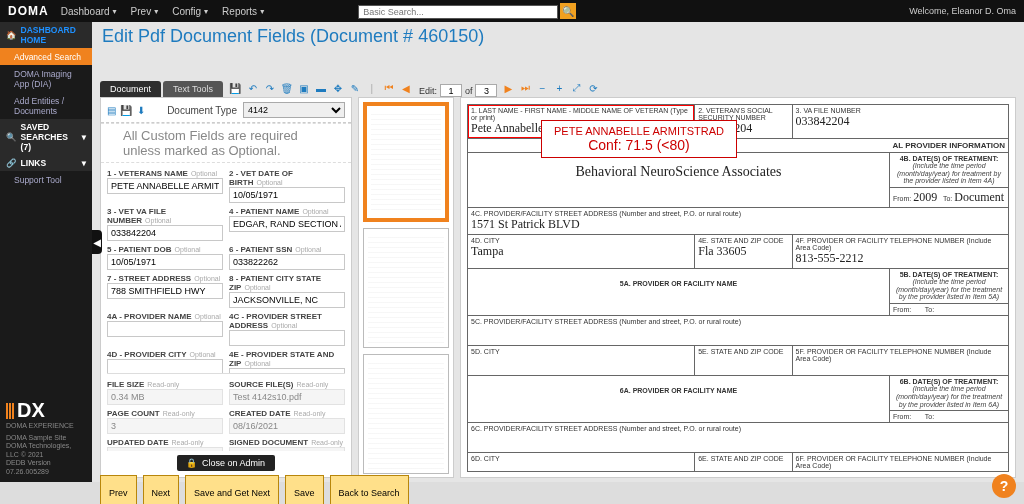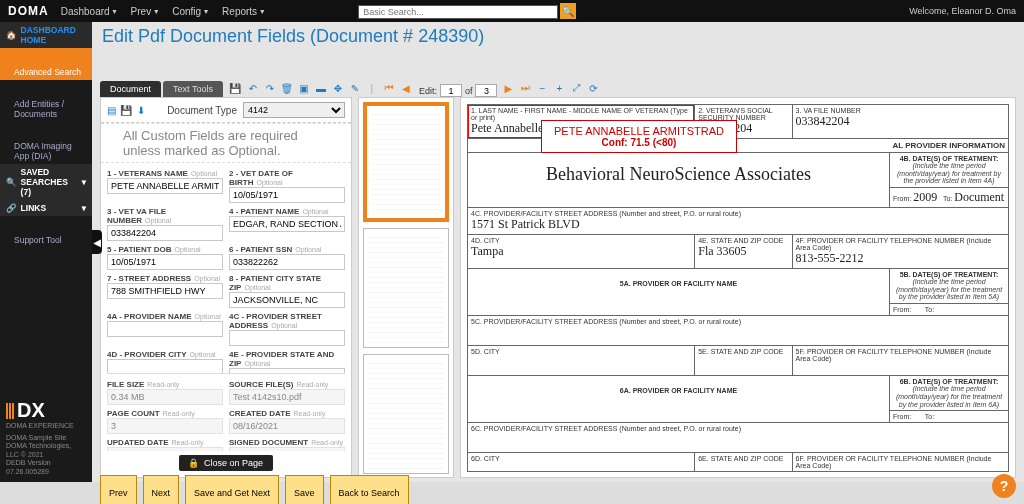--- a/index.html
+++ b/index.html
@@ -14,21 +14,21 @@
   .topnav .search-wrap { margin-left:80px; display:flex; align-items:flex-end; }
   .topnav input.search { width:200px; height:14px; border:1px solid #555; background:#fff; color:#333; font-size:9px; padding:0 4px; }
   .topnav .search-btn { width:16px; height:16px; background:#f0a020; display:flex; align-items:center; justify-content:center; margin-left:2px; font-size:10px; color:#111; }
   .topnav .welcome { margin-left:auto; color:#ccc; font-size:9px; }
 
   
   .body { flex:1; display:flex; min-height:0; }
   .sidebar { width:92px; background:#1a1a1a; color:#ddd; display:flex; flex-direction:column; font-size:8.5px; }
   .sidebar .group-head { background:#2a2a2a; color:#fff; padding:3px 6px; font-weight:bold; display:flex; align-items:center; gap:4px; }
   .sidebar .group-head.home { color:#1e90ff; }
-  .sidebar .item { padding:19px 6px 3px 14px; cursor:pointer; color:#aac; }
+  .sidebar .item { padding:4px 6px 3px 14px; cursor:pointer; color:#aac; }
   .sidebar .item.active { background:#f0821e; color:#fff; }
   .sidebar .spacer { flex:1; }
   .sidebar .brand { padding:6px; }
   .sidebar .brand .dx { font-size:20px; font-weight:bold; color:#fff; }
   .sidebar .brand .dx .bars { display:inline-block; margin-right:2px; }
   .sidebar .brand .dx .bars i { display:inline-block; width:2px; height:16px; background:#f0821e; margin-right:1px; vertical-align:middle; }
   .sidebar .brand-sub { font-size:7px; color:#888; line-height:1.2; }
 
   .main { flex:1; display:flex; flex-direction:column; background:#e5e5e5; min-width:0; }
   .page-title { color:#1e7bbf; font-size:18px; font-weight:300; padding:4px 10px 2px; }
@@ -71,21 +71,21 @@
 
   
   .viewer { flex:1; background:#fff; border:1px solid #ccc; overflow:auto; position:relative; }
   .form-page { padding:6px; }
   table.form { width:100%; border-collapse:collapse; font-size:8px; table-layout:fixed; }
   table.form td { border:1px solid #666; padding:2px 3px; vertical-align:top; position:relative; }
   .cap { font-size:7px; color:#333; display:block; }
   .hand { font-family:'Comic Sans MS','Segoe Script',cursive; font-size:12px; color:#222; white-space:nowrap; overflow:hidden; }
   .ocr-hi { position:absolute; left:0; top:0; right:0; height:100%; border:1px solid red; pointer-events:none; }
   .ocr-popup { position:absolute; top:22px; left:80px; border:1px solid #c00; background:#fff; color:#c00; font-size:11px; padding:4px 12px; text-align:center; z-index:5; }
-  .ocr-popup .conf { font-size:10px;font-weight:bold; }
+  .ocr-popup .conf { font-size:14px; }
   .section-hdr { background:#fff; font-weight:bold; text-align:right; font-size:8px; padding:2px 4px; }
   .treat-note { font-size:7px; font-style:italic; color:#444; text-align:center; display:block; line-height:1.1; }
 
   
   .btnbar { height:22px; background:#ddd; display:flex; align-items:center; gap:6px; padding:0 10px 0 100px; }
   .btnbar button { font-size:9px; border:1px solid #b8860b; background:#ffe08a; padding:12px 8px; cursor:pointer; }
   .help-fab { position:absolute; right:8px; bottom:6px; width:24px; height:24px; border-radius:50%; background:#f0821e; color:#fff; display:flex; align-items:center; justify-content:center; font-size:14px; font-weight:bold; }
 
   
   .collapse-handle { position:absolute; left:92px; top:230px; width:10px; height:24px; background:#111; color:#fff; display:flex; align-items:center; justify-content:center; font-size:10px; border-top-right-radius:4px; border-bottom-right-radius:4px; }
@@ -122,22 +122,22 @@
 </div>
 
 <div class="body">
 
   <div class="sidebar">
     <div class="group-head home">
           <span>🏠</span>
           <span>DASHBOARD HOME</span>
         </div>
     <div class="item active">Advanced Search</div>
+    <div class="item">DOMA Imaging App (DIA)</div>
     <div class="item">Add Entities / Documents</div>
-    <div class="item">DOMA Imaging App (DIA)</div>
     <div class="group-head">
           <span>🔍</span>
           <span>SAVED SEARCHES (7)</span>
           <span style="margin-left:auto">▾</span>
         </div>
     <div class="group-head">
           <span>🔗</span>
           <span>LINKS</span>
           <span style="margin-left:auto">▾</span>
         </div>
@@ -148,21 +148,21 @@
       <div class="brand-sub">DOMA EXPERIENCE</div>
       <div class="brand-sub" style="margin-top:4px">DOMA Sample Site</div>
       <div class="brand-sub">DOMA Technologies, LLC © 2021</div>
       <div class="brand-sub">DEDB Version 07.26.005289</div>
     </div>
   </div>
 
   <div class="collapse-handle">◀</div>
 
   <div class="main">
-    <div class="page-title">Edit Pdf Document Fields (Document # 248390)</div>
+    <div class="page-title">Edit Pdf Document Fields (Document # 460150)</div>
 
     <div class="doc-tabs">
       <div class="doc-tab active">Document</div>
       <div class="doc-tab">Text Tools</div>
       <div class="tool-icons">
         <span>💾</span>
         <span>↶</span>
         <span>↷</span>
         <span>🗑</span>
         <span>▣</span>
@@ -282,21 +282,21 @@
                 <span class="lbl"><span>UPDATED DATE</span><span class="opt">Read-only</span></span>
                 <input readonly="" value="08/16/2021" style="">
               </div>
           <div class="field">
                 <span class="lbl"><span>SIGNED DOCUMENT</span><span class="opt">Read-only</span></span>
                 <input readonly="" style="">
               </div>
         </div>
         <button class="close-on-save">
               <span>🔒</span>
-              <span>Close on Page</span>
+              <span>Close on Admin</span>
             </button>
       </div>
 
       <div class="thumbs">
         <div class="thumb active">
               <div class="mini"></div>
             </div>
         <div class="thumb">
               <div class="mini"></div>
             </div>
@@ -317,21 +317,21 @@
             <tbody>
                   <tr>
               <td style="position:relative"><span class="cap">1. LAST NAME - FIRST NAME - MIDDLE NAME OF VETERAN (Type or print)</span><span class="hand">Pete  Annabelle  Armitstrad</span><span class="ocr-hi"></span></td>
               <td><span class="cap">2. VETERAN'S SOCIAL SECURITY NUMBER</span><span class="hand">033842204</span></td>
               <td colspan="2"><span class="cap">3. VA FILE NUMBER</span><span class="hand">033842204</span></td>
             </tr>
             <tr>
                     <td colspan="4" class="section-hdr">AL PROVIDER INFORMATION</td>
                   </tr>
             <tr>
-              <td colspan="3" rowspan="2" style="text-align:center"><br><span class="hand" style="font-size:18px">Behavioral NeuroScience Associates</span></td>
+              <td colspan="3" rowspan="2" style="text-align:center"><br><span class="hand" style="font-size:14px">Behavioral NeuroScience Associates</span></td>
               <td>
                       <span class="cap" style="text-align:center;font-weight:bold">4B. DATE(S) OF TREATMENT:</span>
                       <span class="treat-note">(Include the time period (month/day/year) for treatment by the provider listed in Item 4A)</span>
                     </td>
             </tr>
             <tr>
                     <td>
                       <span class="cap"><span>From:</span> <span class="hand">2009</span> &nbsp; <span>To:</span> <span class="hand">Document</span></span>
                     </td>
                   </tr>

